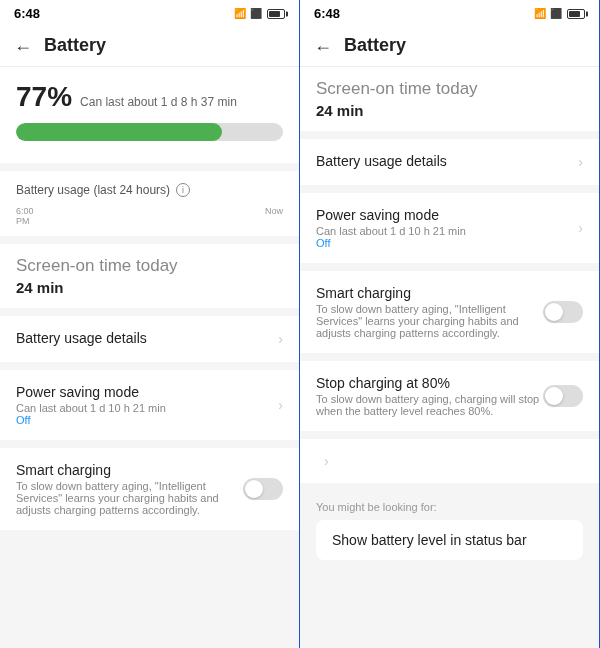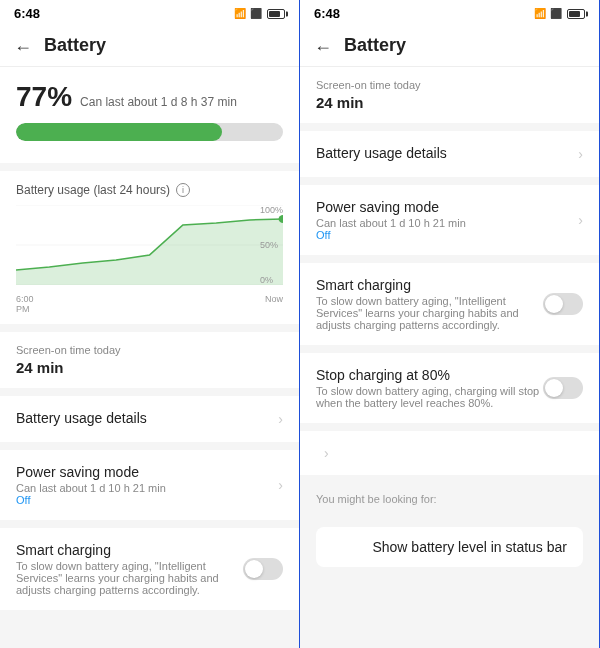--- a/index.html
+++ b/index.html
@@ -250,43 +250,42 @@
       box-shadow: 0 1px 3px rgba(0,0,0,0.2);
     }
 
     
     .screen-on-section {
       background: #fff;
       padding: 12px 16px;
       margin-bottom: 8px;
     }
     .screen-on-label {
-      font-size: 11px;
+      font-size: 17px;
       color: #888;
       margin-bottom: 3px;
     }
     .screen-on-value {
       font-size: 15px;
       font-weight: 600;
       color: #222;
     }
     .you-might {
       background: #f5f5f5;
       padding: 10px 16px 6px;
     }
     .you-might-label {
       font-size: 11px;
       color: #999;
-      margin-bottom: 22px;
+      margin-bottom: 7px;
     }
     .you-might-item {
       background: #fff;
       padding: 12px 16px;
       border-radius: 8px;
-      text-align: right;
     }
     .you-might-item-title {
       font-size: 14px;
       font-weight: 500;
       color: #222;
     }
   </style>
 </head>
 <body>
 
@@ -318,39 +317,20 @@
       <div class="battery-bar-container">
         <div class="battery-bar-fill"></div>
       </div>
     </div>
 
     <div class="chart-section">
       <div class="chart-header">
         <span class="chart-title">Battery usage (last 24 hours)</span>
         <span class="info-icon">i</span>
       </div>
-      <div class="chart-area">
-        <svg class="chart-svg" viewBox="0 0 240 80" preserveAspectRatio="none">
-
-          <line x1="0" y1="0" x2="240" y2="0" stroke="#eee" stroke-width="0.5"></line>
-          <line x1="0" y1="40" x2="240" y2="40" stroke="#eee" stroke-width="0.5"></line>
-          <line x1="0" y1="80" x2="240" y2="80" stroke="#eee" stroke-width="0.5"></line>
-
-          <path d="M0,65 L30,62 L60,58 L90,55 L120,50 L150,20 L180,18 L210,15 L240,14 L240,80 L0,80 Z" fill="rgba(76,175,80,0.2)"></path>
-
-          <path d="M0,65 L30,62 L60,58 L90,55 L120,50 L150,20 L180,18 L210,15 L240,14" fill="none" stroke="#4caf50" stroke-width="1.5"></path>
-
-          <circle cx="240" cy="14" r="4" fill="#4caf50"></circle>
-        </svg>
-        <div class="chart-labels-y">
-          <span>100%</span>
-          <span>50%</span>
-          <span>0%</span>
-        </div>
-      </div>
       <div class="chart-labels-x">
         <span>6:00<br>PM</span>
         <span>Now</span>
       </div>
     </div>
 
     <div class="screen-on-section">
       <div class="screen-on-label">Screen-on time today</div>
       <div class="screen-on-value">24 min</div>
     </div>

